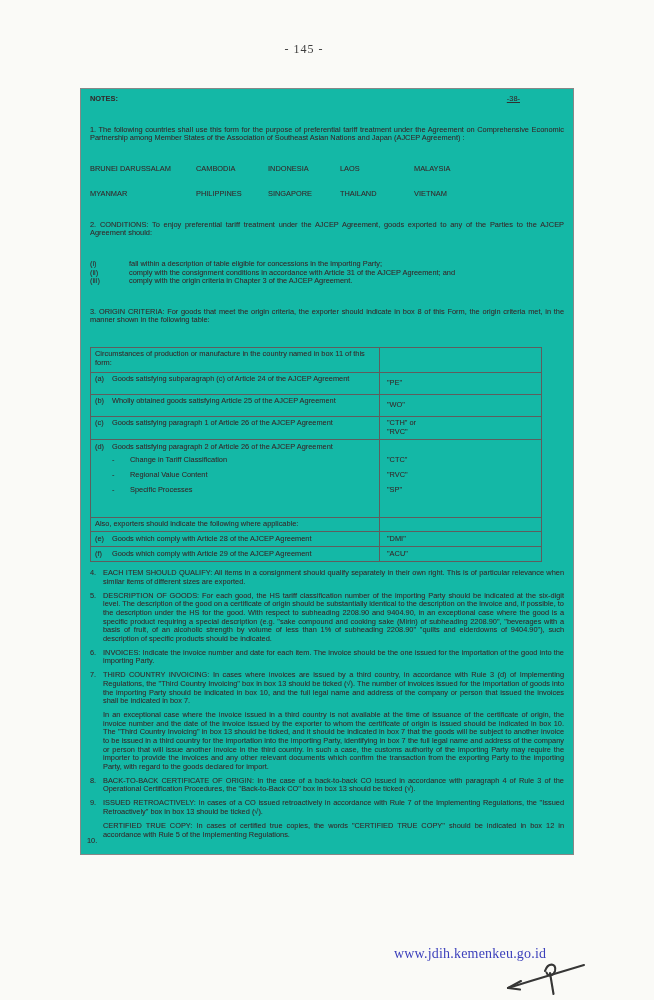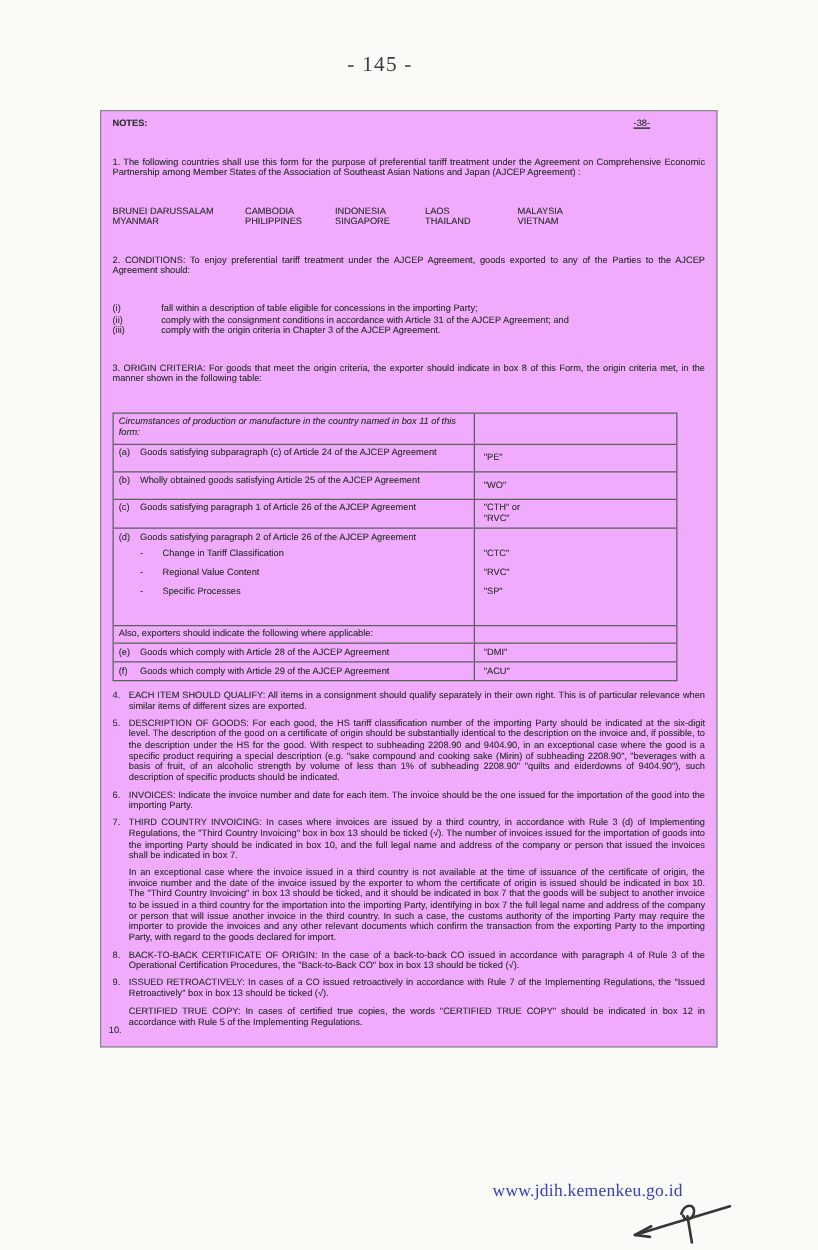--- a/index.html
+++ b/index.html
@@ -4,48 +4,48 @@
 <style>
   html,body{margin:0;padding:0;}
   body{
     width:654px;height:1000px;position:relative;overflow:hidden;
     background:#fafaf7;
     font-family:"Liberation Sans",sans-serif;
     color:#303030;
   }
   .page-number{
     position:absolute;top:42px;left:0;width:608px;text-align:center;
-    font-family:"Liberation Serif",serif;font-size:17px;color:#3d3d3d;letter-spacing:1px;
+    font-family:"Liberation Serif",serif;font-size:12px;color:#3d3d3d;letter-spacing:1px;
   }
   .notes-box{
     position:absolute;left:80px;top:88px;width:494px;box-sizing:border-box;
-    border:1.5px solid #878787;background:#f0abfc;
+    border:1.5px solid #878787;background:#14b8a6;
     padding:6px 9px 9px 9px;
     font-size:7.4px;line-height:1.16;text-align:justify;
     text-shadow:0 0 .3px rgba(70,70,70,.45);
   }
   .box-header{display:flex;justify-content:space-between;align-items:flex-start;margin-bottom:4px;}
   .box-title{font-weight:bold;}
   .corner-num{margin-right:44px;text-decoration:underline;}
   .para{margin:22px 0;}
   .countries{
     display:grid;grid-template-columns:106px 72px 72px 74px auto;
-    margin:6px 0 5px 0;row-gap:0;text-align:left;
+    margin:6px 0 5px 0;row-gap:17px;text-align:left;
   }
   .cond-item{display:grid;grid-template-columns:39px 1fr;text-align:left;}
   .origin-table{
     width:452px;border:1px solid #5e5e5e;margin:4px 0 7px 0;
     box-sizing:border-box;text-align:left;
   }
   .trow{display:grid;grid-template-columns:289px 1fr;border-top:1px solid #5e5e5e;}
   .trow.first{border-top:none;}
   .tcell-l{border-right:1px solid #5e5e5e;padding:2.5px 6px 2.5px 4px;}
   .tcell-r{padding:2.5px 4px 2.5px 7px;display:flex;flex-direction:column;justify-content:center;}
   .tcell-r.top{justify-content:flex-start;}
-  .h24{min-height:19px;font-style:italic;} .h21{min-height:16px;} .h11{min-height:6px;} .h14{min-height:9px;}
+  .h24{min-height:19px;} .h21{min-height:16px;} .h11{min-height:6px;} .h14{min-height:9px;}
   .lrow{display:flex;}
   .lbl{flex:0 0 17px;}
   .d-title{display:flex;min-height:13px;}
   .d-sub{display:flex;min-height:15px;align-items:flex-start;}
   .d-dash{flex:0 0 18px;padding-left:17px;box-sizing:content-box;}
   .d-pad{padding-bottom:16px;}
   .d-spacer{min-height:13px;}
   .d-code{min-height:15px;}
   .sec{position:relative;padding-left:13px;margin:5.5px 0;}
   .sec .num{position:absolute;left:0;top:0;}

